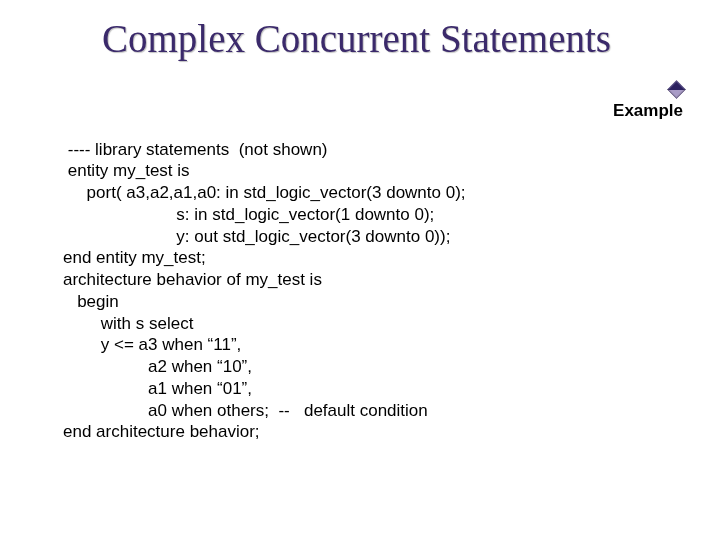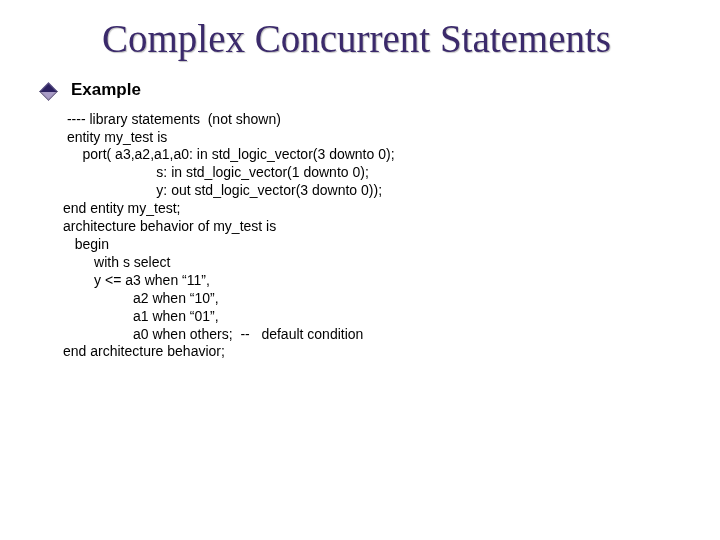--- a/index.html
+++ b/index.html
@@ -31,45 +31,46 @@
   .body {
     margin-top: 18px;
     padding-left: 12px;
     font-size: 17px;
     line-height: 1.28;
     color: #000;
     font-family: "Trebuchet MS", Verdana, sans-serif;
   }
   .bullet-row {
     display: flex;
-    align-items: center;
-    gap: 16px;
+    align-items: flex-end;
+    gap: 4px;
+    flex-direction: column;
   }
   .bullet-icon {
     width: 13px;
     height: 13px;
     flex: 0 0 auto;
     margin-top: 4px;
     background:
       linear-gradient(135deg, #2b2060 0 50%, transparent 50% 100%),
       linear-gradient(315deg, #a99cc7 0 50%, transparent 50% 100%);
     background-color: #5d4a99;
     transform: rotate(45deg);
     box-shadow: inset -1px -1px 1px rgba(0,0,0,0.25), inset 1px 1px 1px rgba(255,255,255,0.25);
   }
   .example-label {
     font-weight: bold;
   }
   .code {
     white-space: pre;
     font-family: "Trebuchet MS", Verdana, sans-serif;
-    font-size: 14px;
+    font-size: 17px;
     line-height: 1.28;
     margin-left: 21px;
-    margin-top: 10px;
+    margin-top: 17px;
   }
 </style>
 </head>
 <body>
 
 <div class="slide">
 
   <div class="title">
     <span>Complex Concurrent Statements</span><br>
   </div>

